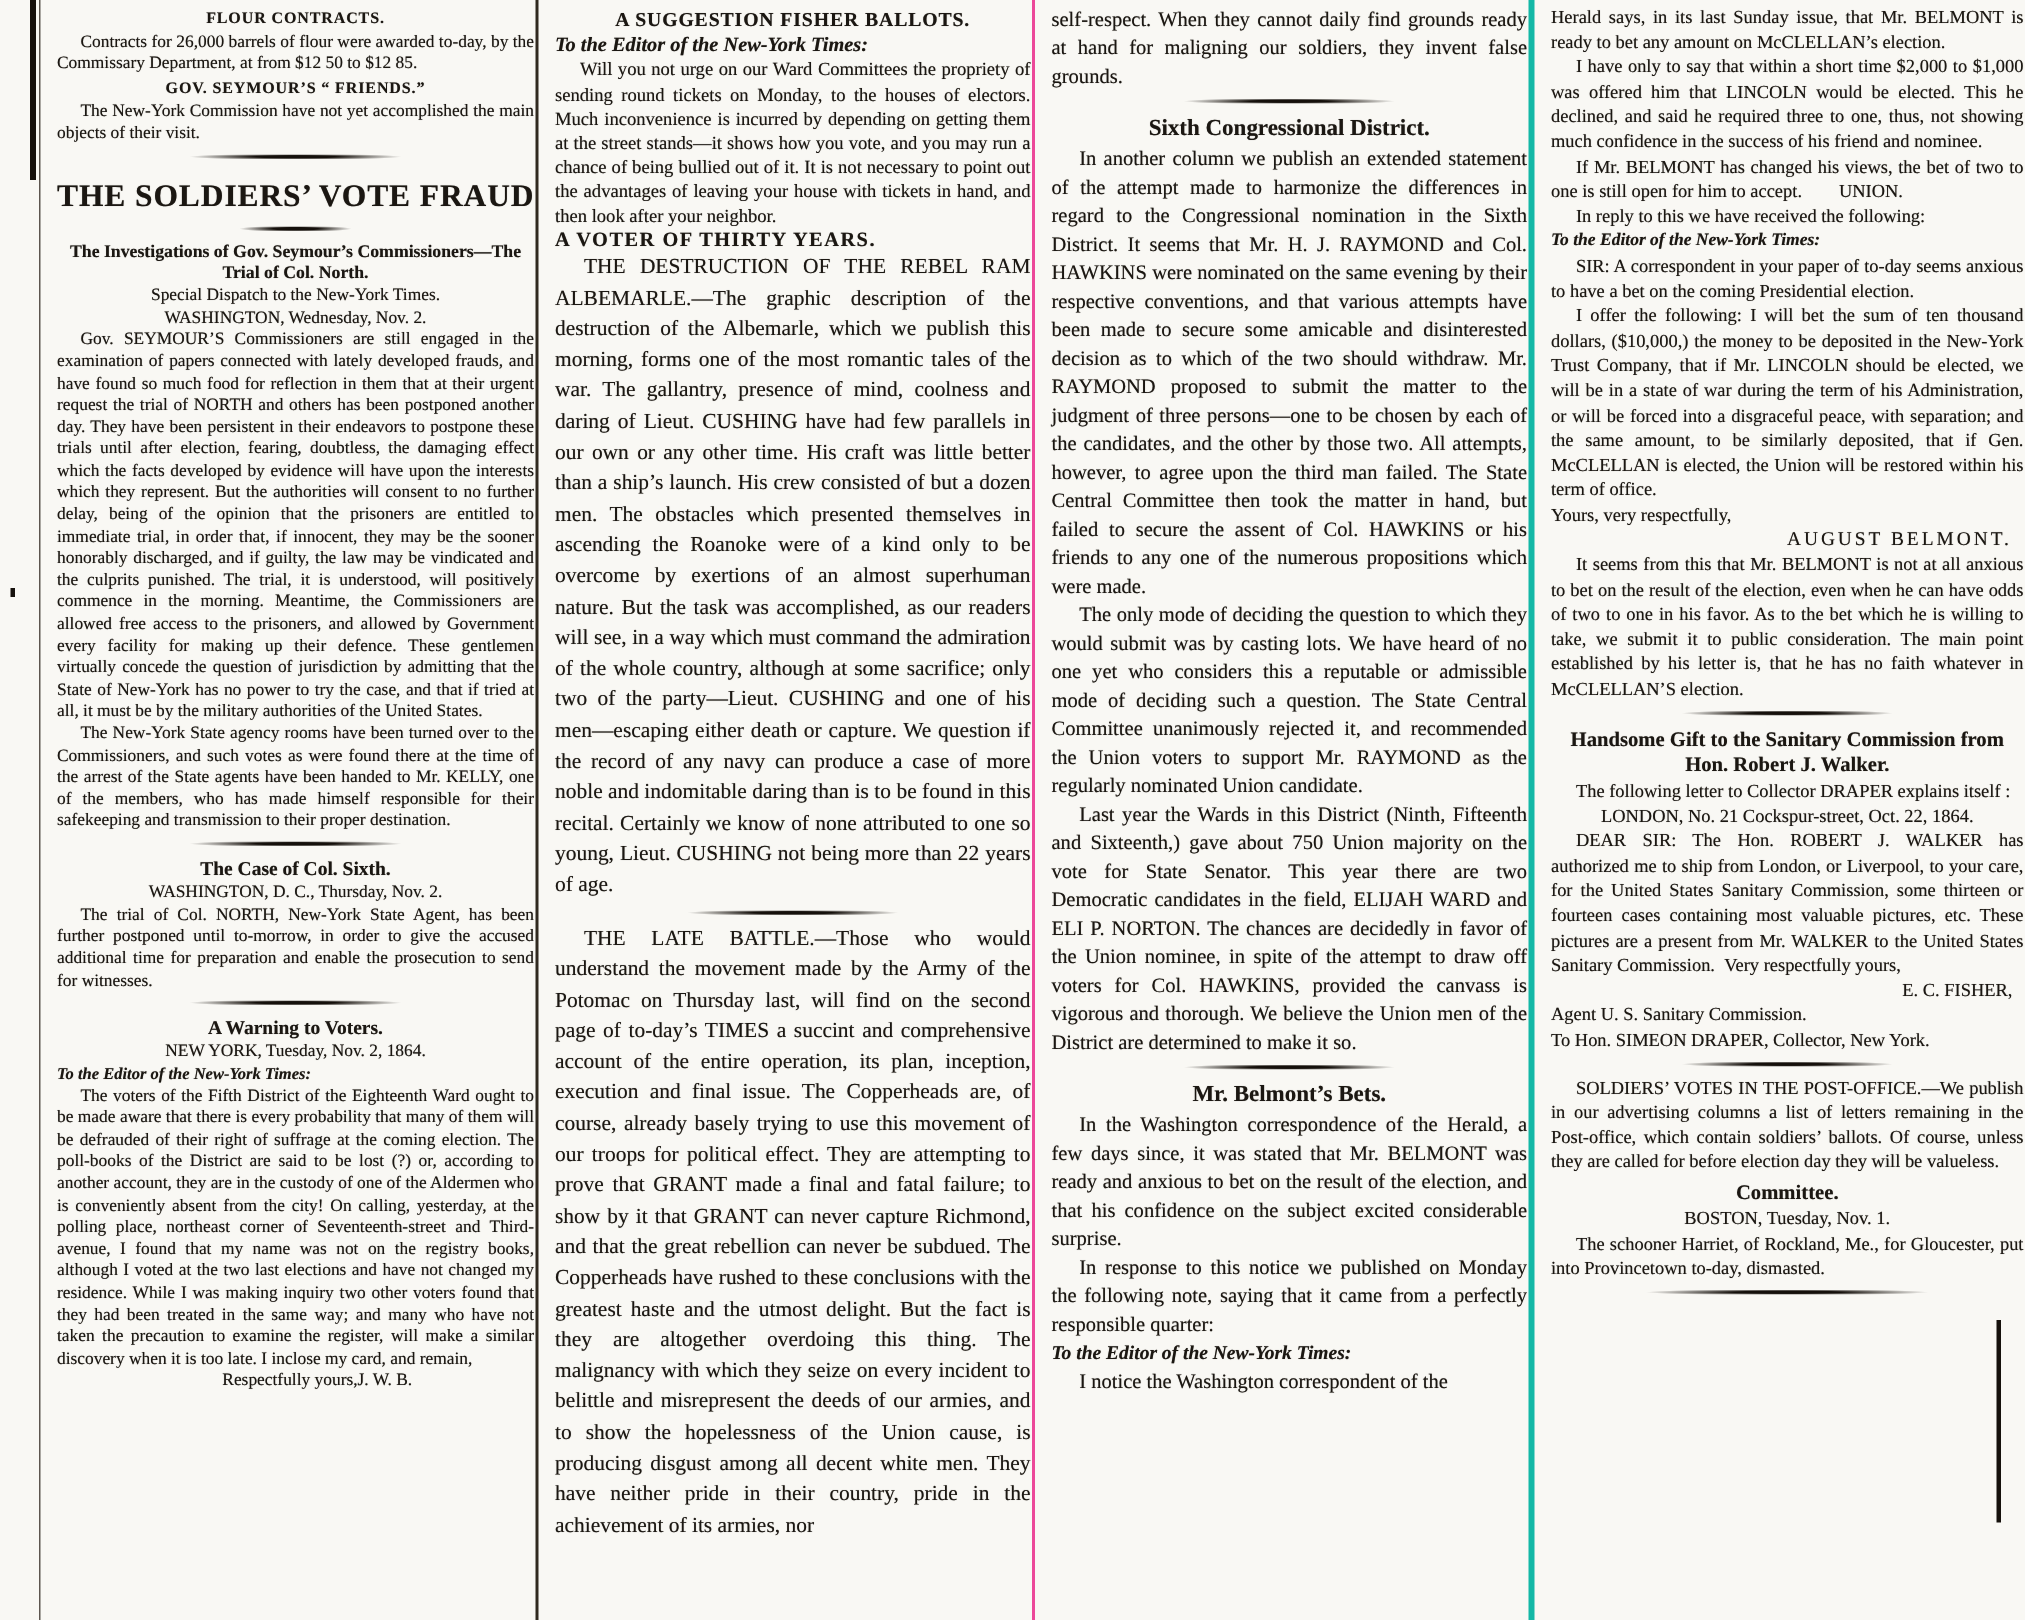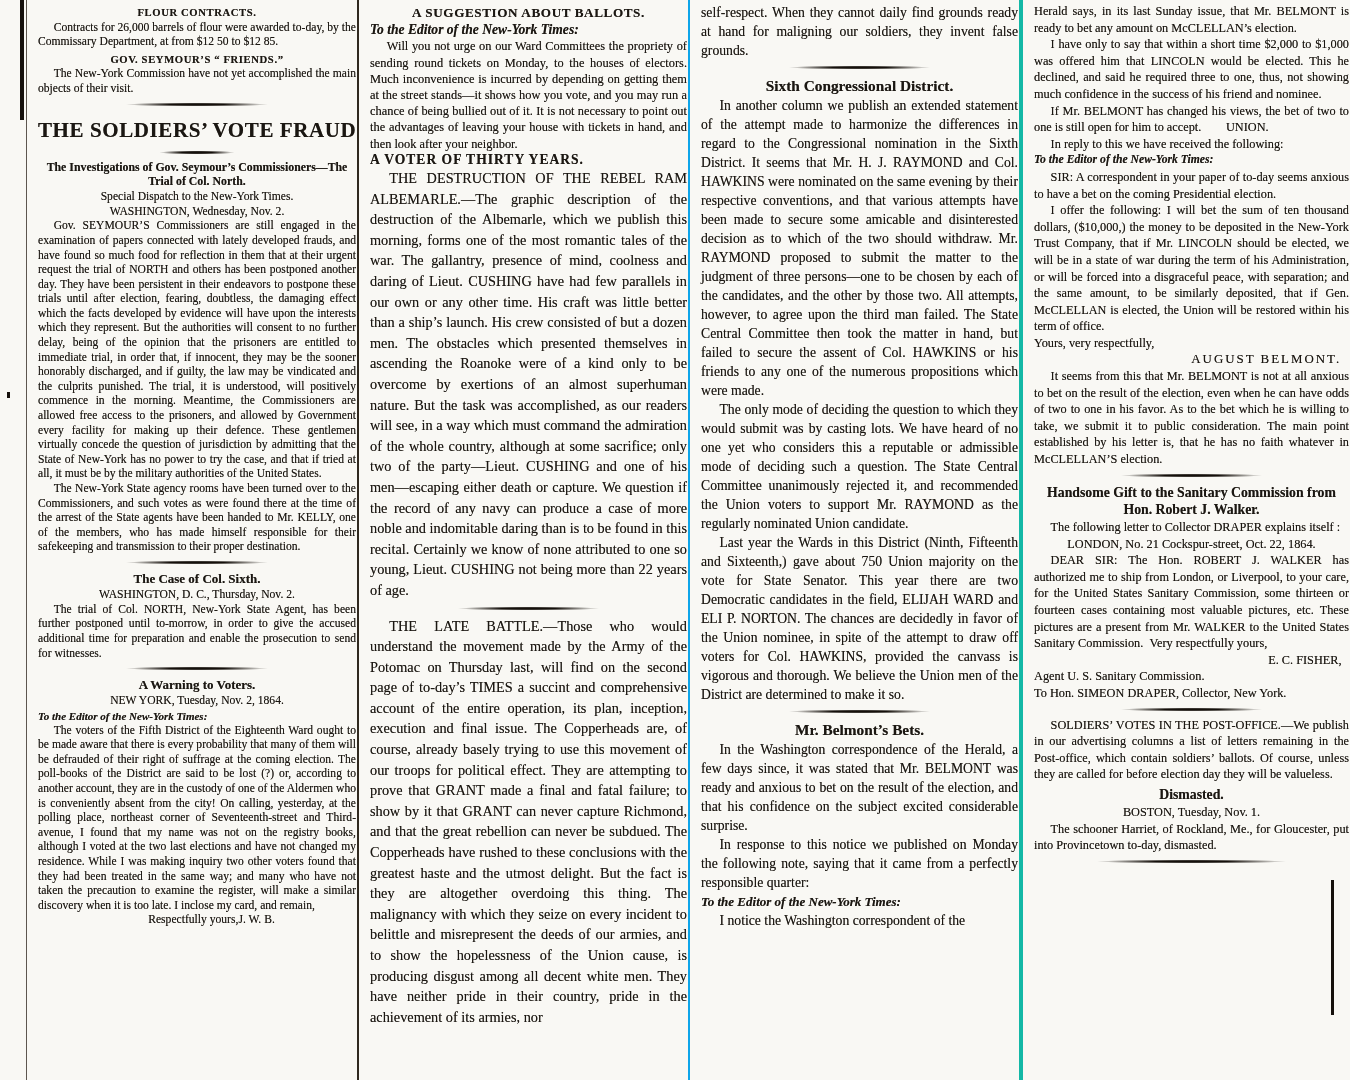--- a/index.html
+++ b/index.html
@@ -17,21 +17,21 @@
     text-rendering:optimizeLegibility;
   }
   .column{
     padding:3px 1px 0 11px;
     overflow:hidden;
     text-align:justify;
     text-shadow:0 0 0.5px rgba(20,14,8,.55);
   }
   .col-0{font-size:11.6px;line-height:14.6px;border-left:1.5px solid rgba(40,32,24,.75);}
   .col-1{font-size:14.3px;line-height:20.6px;border-left:2px solid #30291f;}
-  .col-2{font-size:13.7px;line-height:19px;border-left:2px solid #0ea5e9;}
+  .col-2{font-size:13.7px;line-height:19px;border-left:2px solid #ec4899;}
   .col-3{font-size:12.3px;line-height:16.6px;border-left:4px solid #14b8a6;}
   .blk{margin:0;}
   .para{text-indent:1.35em;}
   .noindent{text-indent:0;}
   .small{font-size:12.4px;line-height:16.2px;}
   .heading-small{
     text-align:center;font-weight:bold;
     font-size:.92em;letter-spacing:.6px;
     margin:2px 0 1px;text-indent:0;
   }
@@ -102,21 +102,21 @@
       <div class="blk heading-bold">A Warning to Voters.</div>
       <div class="blk dateline">NEW YORK, Tuesday, Nov. 2, 1864.</div>
       <div class="blk editor-line">To the Editor of the New-York Times:</div>
       <div class="blk para">The voters of the Fifth District of the Eighteenth Ward ought to be made aware that there is every probability that many of them will be defrauded of their right of suffrage at the coming election. The poll-books of the District are said to be lost (?) or, according to another account, they are in the custody of one of the Aldermen who is conveniently absent from the city! On calling, yesterday, at the polling place, northeast corner of Seventeenth-street and Third-avenue, I found that my name was not on the registry books, although I voted at the two last elections and have not changed my residence. While I was making inquiry two other voters found that they had been treated in the same way; and many who have not taken the precaution to examine the register, will make a similar discovery when it is too late. I inclose my card, and remain,</div>
       <div class="blk sig-row">
         <span>Respectfully yours,</span>
         <span>J. W. B.</span>
       </div>
     </div>
     <div class="column col-1">
-      <div class="blk heading-small small">A SUGGESTION ABOUT BALLOTS.</div>
+      <div class="blk heading-small small">A SUGGESTION FISHER BALLOTS.</div>
       <div class="blk editor-line small">To the Editor of the New-York Times:</div>
       <div class="blk para small">Will you not urge on our Ward Committees the propriety of sending round tickets on Monday, to the houses of electors. Much inconvenience is incurred by depending on getting them at the street stands—it shows how you vote, and you may run a chance of being bullied out of it. It is not necessary to point out the advantages of leaving your house with tickets in hand, and then look after your neighbor.</div>
       <div class="blk line-center small caps-sig">A VOTER OF THIRTY YEARS.</div>
       <div class="blk para">THE DESTRUCTION OF THE REBEL RAM ALBEMARLE.—The graphic description of the destruction of the Albemarle, which we publish this morning, forms one of the most romantic tales of the war. The gallantry, presence of mind, coolness and daring of Lieut. CUSHING have had few parallels in our own or any other time. His craft was little better than a ship’s launch. His crew consisted of but a dozen men. The obstacles which presented themselves in ascending the Roanoke were of a kind only to be overcome by exertions of an almost superhuman nature. But the task was accomplished, as our readers will see, in a way which must command the admiration of the whole country, although at some sacrifice; only two of the party—Lieut. CUSHING and one of his men—escaping either death or capture. We question if the record of any navy can produce a case of more noble and indomitable daring than is to be found in this recital. Certainly we know of none attributed to one so young, Lieut. CUSHING not being more than 22 years of age.</div>
       <div class="blk divider"></div>
       <div class="blk para">THE LATE BATTLE.—Those who would understand the movement made by the Army of the Potomac on Thursday last, will find on the second page of to-day’s TIMES a succint and comprehensive account of the entire operation, its plan, inception, execution and final issue. The Copperheads are, of course, already basely trying to use this movement of our troops for political effect. They are attempting to prove that GRANT made a final and fatal failure; to show by it that GRANT can never capture Richmond, and that the great rebellion can never be subdued. The Copperheads have rushed to these conclusions with the greatest haste and the utmost delight. But the fact is they are altogether overdoing this thing. The malignancy with which they seize on every incident to belittle and misrepresent the deeds of our armies, and to show the hopelessness of the Union cause, is producing disgust among all decent white men. They have neither pride in their country, pride in the achievement of its armies, nor</div>
     </div>
     <div class="column col-2">
       <div class="blk para noindent">self-respect. When they cannot daily find grounds ready at hand for maligning our soldiers, they invent false grounds.</div>
       <div class="blk divider"></div>
@@ -145,18 +145,18 @@
       <div class="blk divider"></div>
       <div class="blk heading-bold">Handsome Gift to the Sanitary Commission from Hon. Robert J. Walker.</div>
       <div class="blk para">The following letter to Collector DRAPER explains itself :</div>
       <div class="blk dateline">LONDON, No. 21 Cockspur-street, Oct. 22, 1864.</div>
       <div class="blk para">DEAR SIR: The Hon. ROBERT J. WALKER has authorized me to ship from London, or Liverpool, to your care, for the United States Sanitary Commission, some thirteen or fourteen cases containing most valuable pictures, etc. These pictures are a present from Mr. WALKER to the United States Sanitary Commission. Very respectfully yours,</div>
       <div class="blk line-right">E. C. FISHER,</div>
       <div class="blk line-center">Agent U. S. Sanitary Commission.</div>
       <div class="blk line-left">To Hon. SIMEON DRAPER, Collector, New York.</div>
       <div class="blk divider"></div>
       <div class="blk para">SOLDIERS’ VOTES IN THE POST-OFFICE.—We publish in our advertising columns a list of letters remaining in the Post-office, which contain soldiers’ ballots. Of course, unless they are called for before election day they will be valueless.</div>
-      <div class="blk heading-bold">Dismasted.</div>
+      <div class="blk heading-bold">Committee.</div>
       <div class="blk dateline">BOSTON, Tuesday, Nov. 1.</div>
       <div class="blk para">The schooner Harriet, of Rockland, Me., for Gloucester, put into Provincetown to-day, dismasted.</div>
       <div class="blk divider long"></div>
     </div>
   </div>
 
 </body></html>

